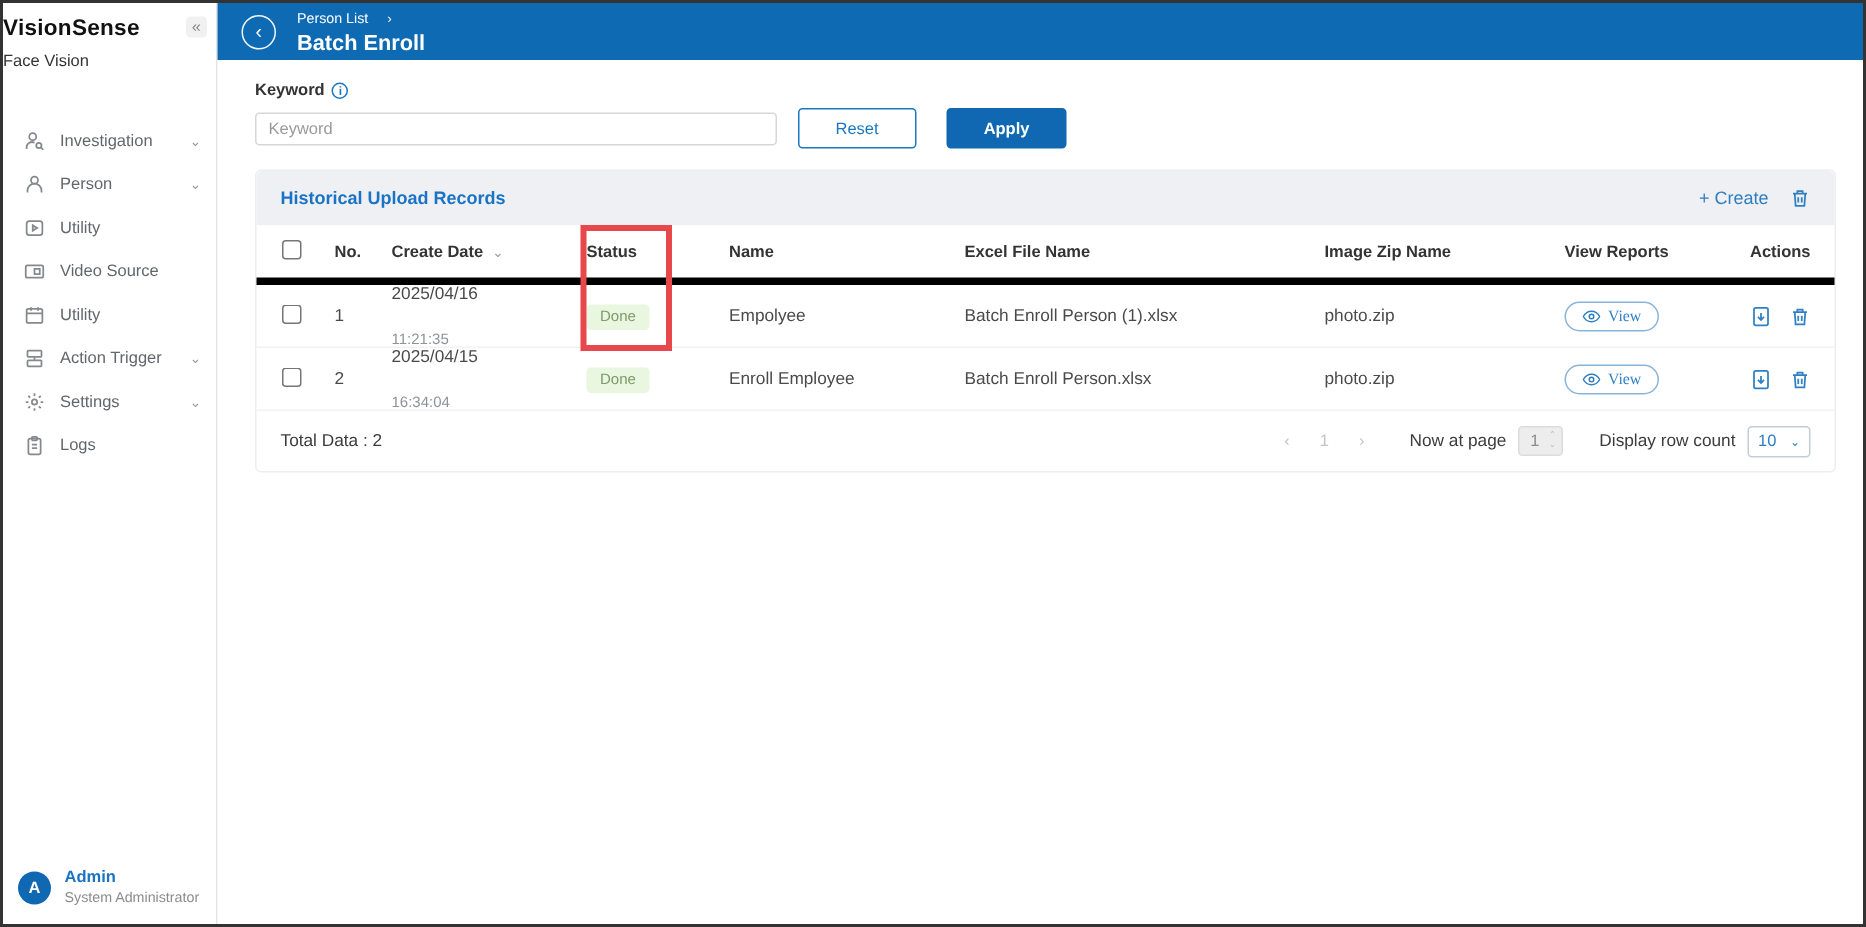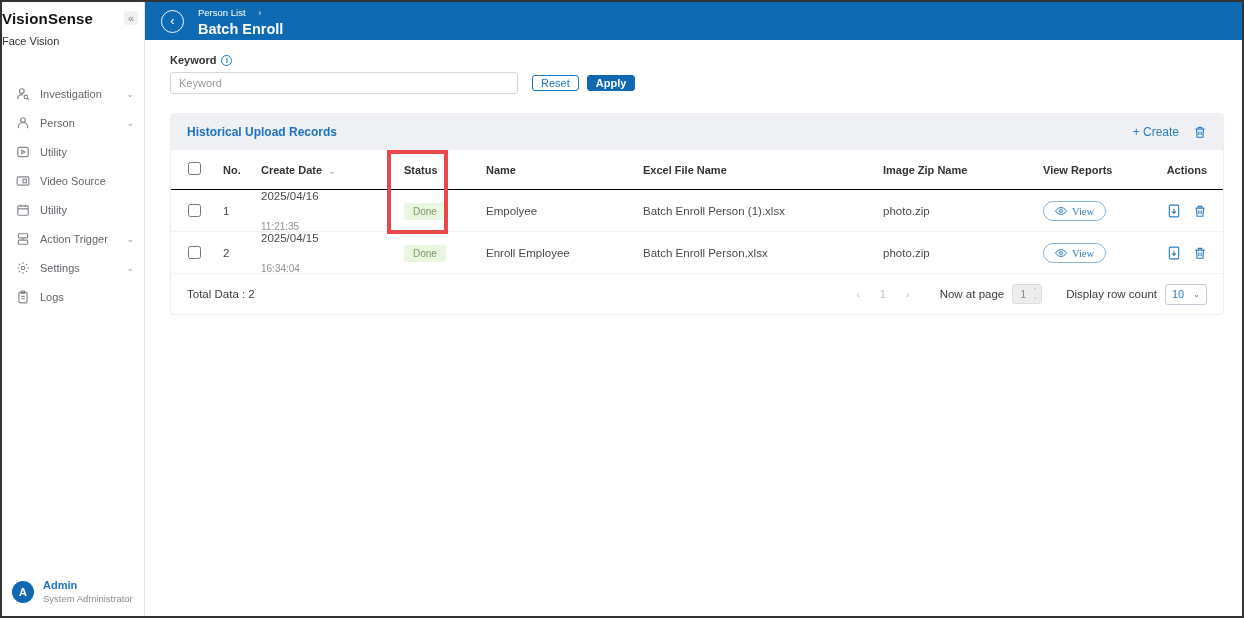--- a/index.html
+++ b/index.html
@@ -31,38 +31,38 @@
   .crumb { font-size:9.5px; color:#fff; margin-top:2px; }
   .crumb .sep { margin-left:10px; font-size:9px; opacity:.95; }
   .tb-title { font-size:14.5px; font-weight:bold; color:#fff; margin-top:3px; }
 
   .filter { position:absolute; left:25px; top:52px; }
   .filter-label { font-size:11px; font-weight:bold; color:#333; display:flex; align-items:center; gap:5px; }
   .info-icon { width:11px; height:11px; border:1px solid #1a78c2; border-radius:50%; color:#1a78c2; font-size:8px; display:inline-flex; align-items:center; justify-content:center; font-style:normal; }
   .filter-row { display:flex; margin-top:6px; align-items:center; }
   .kw-input { width:348px; height:22px; border:1px solid #d6d6d6; border-radius:3px; font-size:11px; color:#555; padding:0 8px; font-family:"Liberation Sans", sans-serif; }
   .kw-input::placeholder { color:#9a9a9a; }
-  .btn { height:16px; border-radius:3px; font-size:11px; padding:0 8px; cursor:pointer; font-family:"Liberation Sans", sans-serif; }
+  .btn { height:27px; border-radius:3px; font-size:11px; padding:0 24px; cursor:pointer; font-family:"Liberation Sans", sans-serif; }
   .btn-reset { margin-left:14px; background:#fff; border:1px solid #1a78c2; color:#1a78c2; }
-  .btn-apply { margin-left:8px; background:#1068b3; border:1px solid #1068b3; color:#fff; font-weight:bold; }
+  .btn-apply { margin-left:20px; background:#1068b3; border:1px solid #1068b3; color:#fff; font-weight:bold; }
 
   
   .card { position:absolute; left:25px; top:111px; width:1054px; border:1px solid #eceef1; border-radius:4px; background:#fff; }
   .card-head { height:36px; background:#eef0f4; border-radius:4px 4px 0 0; display:flex; align-items:center; justify-content:space-between; padding:0 16px; }
   .card-title { font-size:12px; font-weight:bold; color:#1a73c4; }
   .card-actions { display:flex; align-items:center; gap:14px; }
   .create-link { font-size:12px; color:#2f7fc1; cursor:pointer; }
   .head-trash svg { stroke:#c3c9d2; }
 
   .trow { display:grid; grid-template-columns:52px 38px 130px 95px 157px 240px 160px 100px 82px; align-items:center; }
-  .thead { height:40px; border-bottom:1px solid #000000; font-size:11px; font-weight:bold; color:#333; }
+  .thead { height:40px; border-bottom:5px solid #000000; font-size:11px; font-weight:bold; color:#333; }
   .tbody-row { height:42px; border-bottom:1px solid #f0f2f4; font-size:11.5px; color:#4a4a4a; }
   .cell-check { padding-left:17px; }
   .cbox { width:13px; height:13px; border:1px solid #bdbdbd; border-radius:2px; accent-color:#1068b3; }
-  .col-status { padding-left:13px; }
+  .col-status { padding-left:0; }
   .col-actions { display:flex; justify-content:flex-end; gap:12px; padding-right:18px; }
   .sort-chev { color:#9a9a9a; font-size:9px; margin-left:6px; font-weight:normal; }
   .date-main { color:#4a4a4a; }
   .date-sub { color:#8f9398; font-size:10px; margin-top:19px; }
   .badge-done { display:inline-block; background:#e9f6e0; color:#7d9a6a; font-size:10px; padding:3px 9px; border-radius:3px; }
   .view-btn { display:inline-flex; align-items:flex-end; gap:5px; border:1px solid #8ab4d9; color:#2f7fc1; border-radius:10px; background:#fff; font-size:10.5px; padding:3px 11px; cursor:pointer; font-family:Liberation Serif, serif; }
   .act-icon { cursor:pointer; display:inline-flex; }
   .act-icon svg { stroke:#2f7fc1; }
 
   .card-foot { height:40px; display:flex; align-items:center; justify-content:space-between; padding:0 16px; font-size:11.5px; color:#3c3c3c; }

